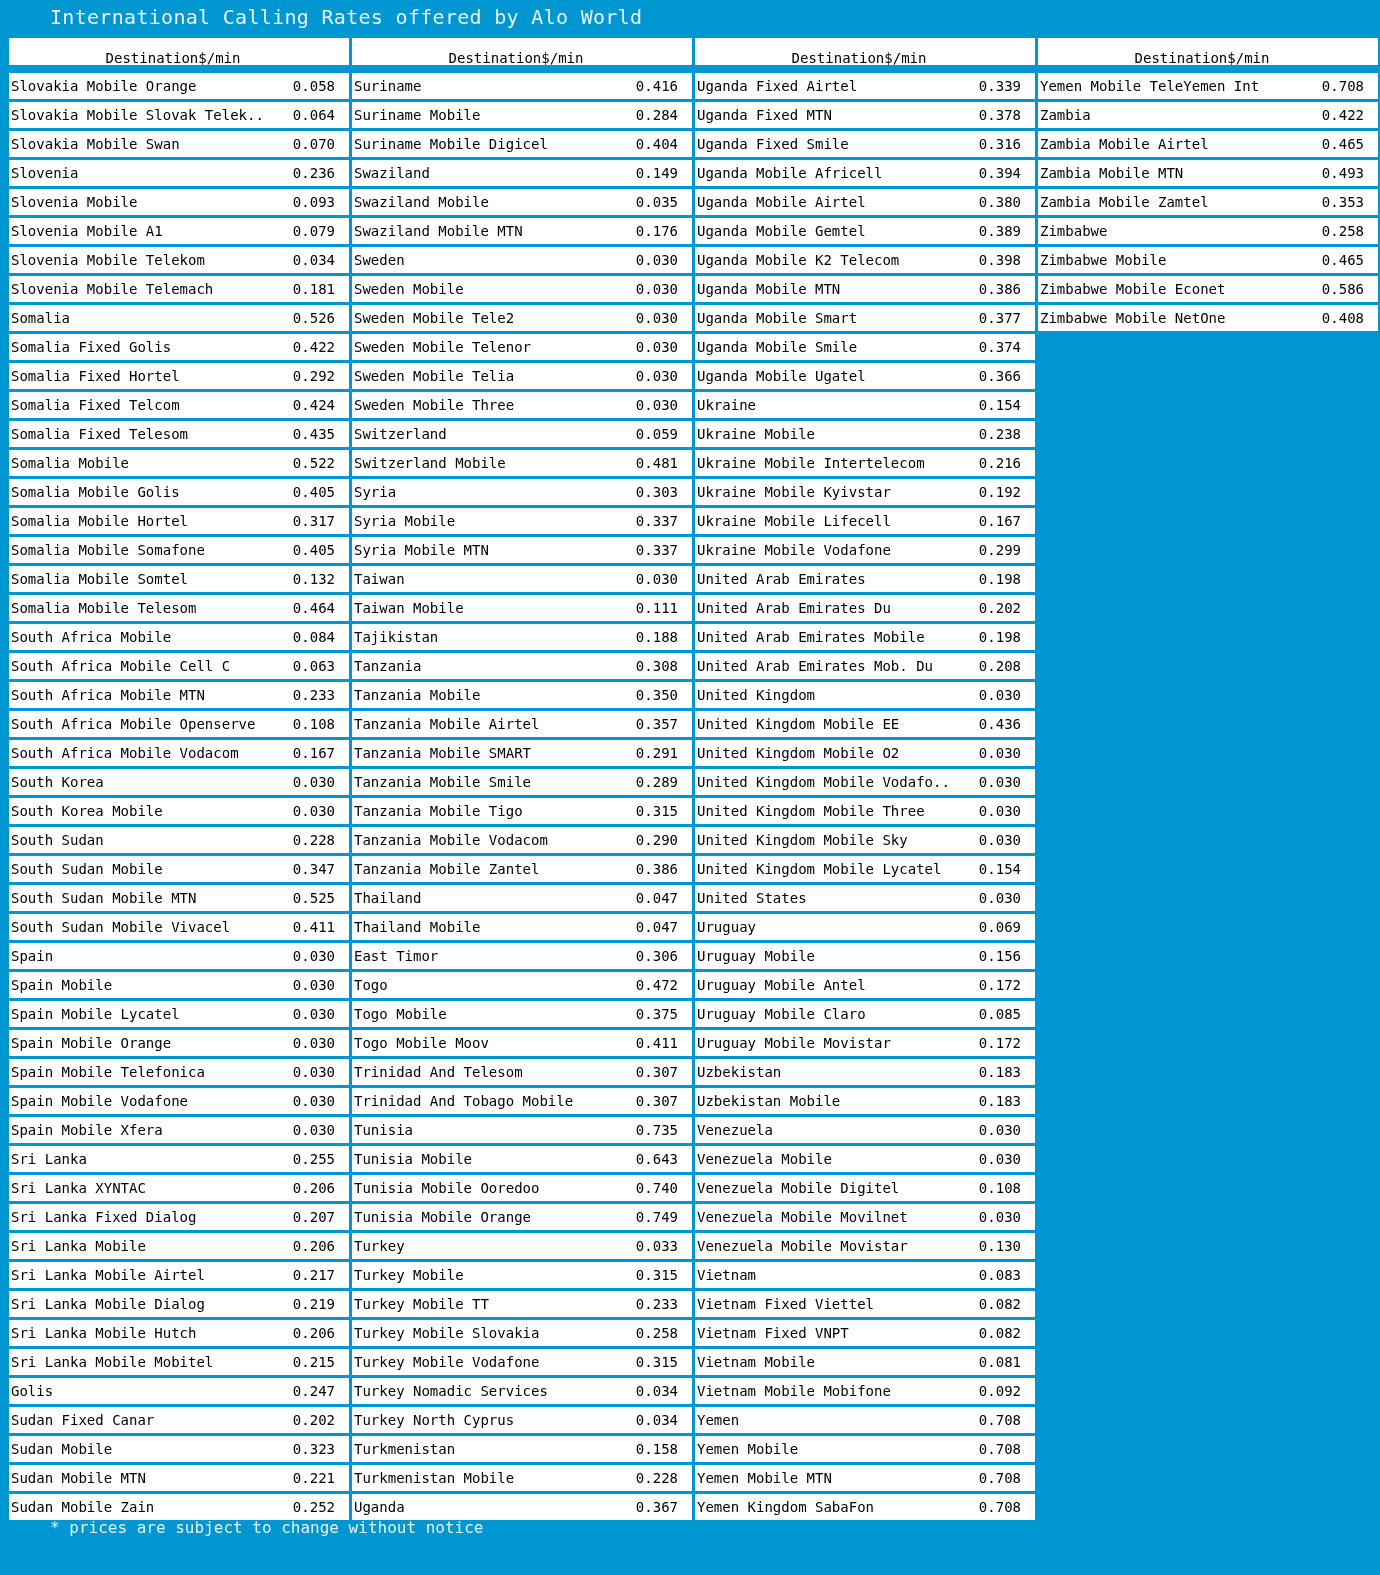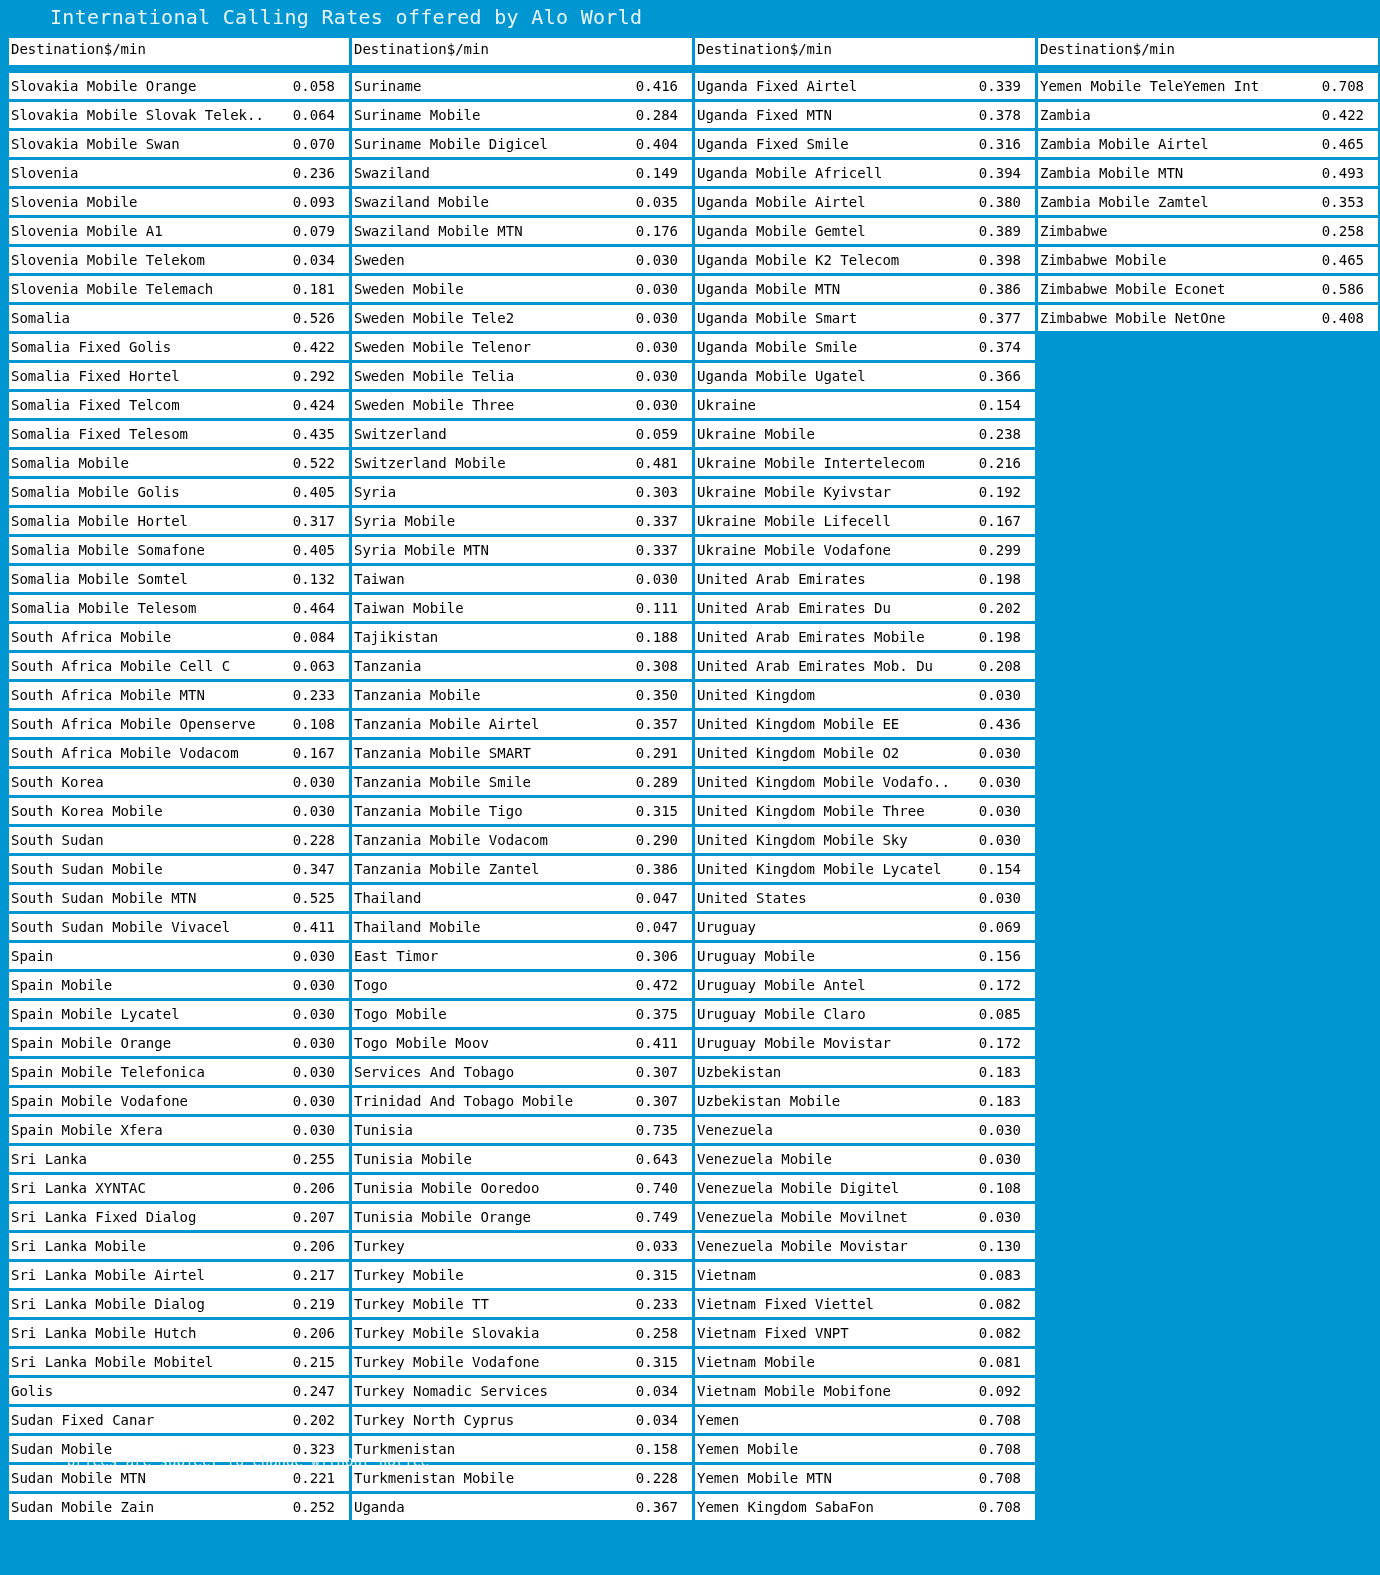--- a/index.html
+++ b/index.html
@@ -18,35 +18,35 @@
   }
   .columns {
     position: absolute; left: 9px; top: 38px;
     display: flex; gap: 3px;
   }
   .col { width: 340px; display: flex; flex-direction: column; }
   .col:nth-child(2) { width: 340px; }
   .col:nth-child(4) { width: 340px; }
   .hdr {
     background: #fff; height: 27px;
-    display: flex; justify-content: flex-start;
-    padding: 3px 14px 0 2px; box-sizing: border-box;
+    display: flex; justify-content: center;
+    padding: 12px 14px 0 2px; box-sizing: border-box;
     margin-bottom: 5px;
   }
   .row {
     background: #fff; height: 26px; margin-top: 3px;
     display: flex; justify-content: space-between; align-items: center;
     padding: 0 14px 0 2px; box-sizing: border-box;
     white-space: nowrap;
   }
   .dest { overflow: hidden; }
   .rate { flex-shrink: 0; }
   .footer {
-    position: absolute; left: 50px; top: 1453px;
-    color: #e8f6ff; font-size: 14px;
+    position: absolute; left: 50px; top: 1518px;
+    color: #e8f6ff; font-size: 16px;
   }
 </style>
 </head>
 <body>
 
 <div class="title">International Calling Rates offered by Alo World</div>
 
 <div class="columns" id="columns">
     <div class="col">
       <div class="hdr">
@@ -389,21 +389,21 @@
       </div>
       <div class="row">
         <span class="dest">Togo Mobile</span>
         <span class="rate">0.375</span>
       </div>
       <div class="row">
         <span class="dest">Togo Mobile Moov</span>
         <span class="rate">0.411</span>
       </div>
       <div class="row">
-        <span class="dest">Services And Tobago</span>
+        <span class="dest">Trinidad And Telesom</span>
         <span class="rate">0.307</span>
       </div>
       <div class="row">
         <span class="dest">Trinidad And Tobago Mobile</span>
         <span class="rate">0.307</span>
       </div>
       <div class="row">
         <span class="dest">Tunisia</span>
         <span class="rate">0.735</span>
       </div>

